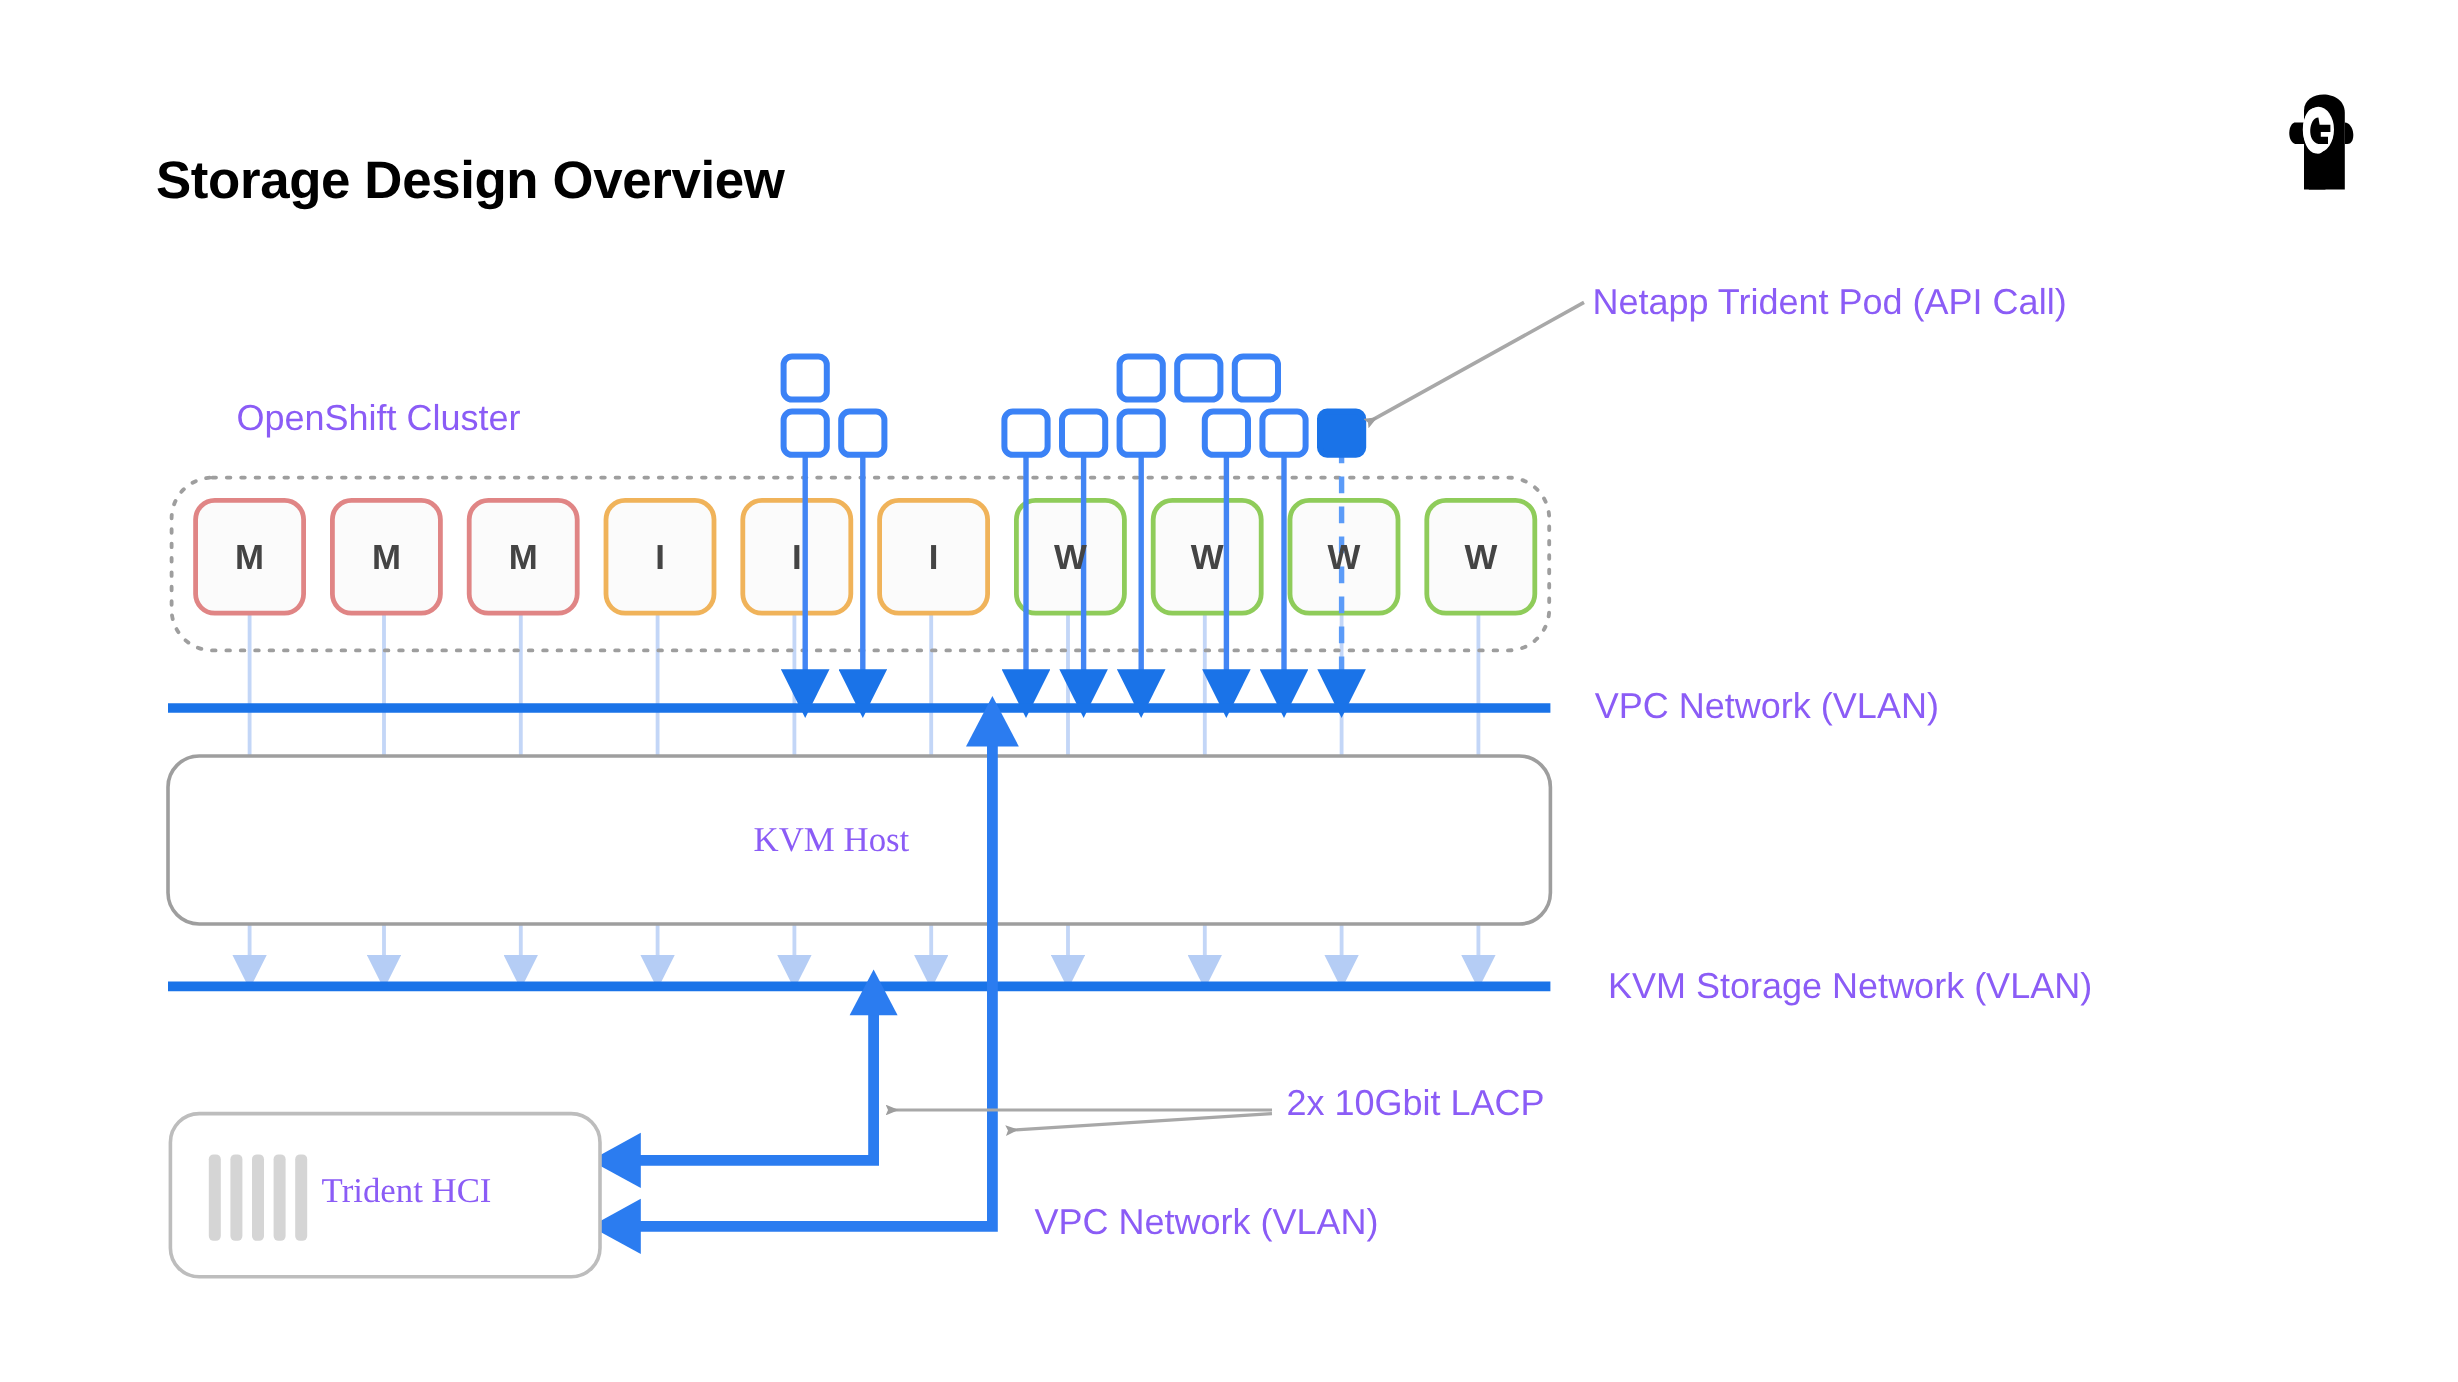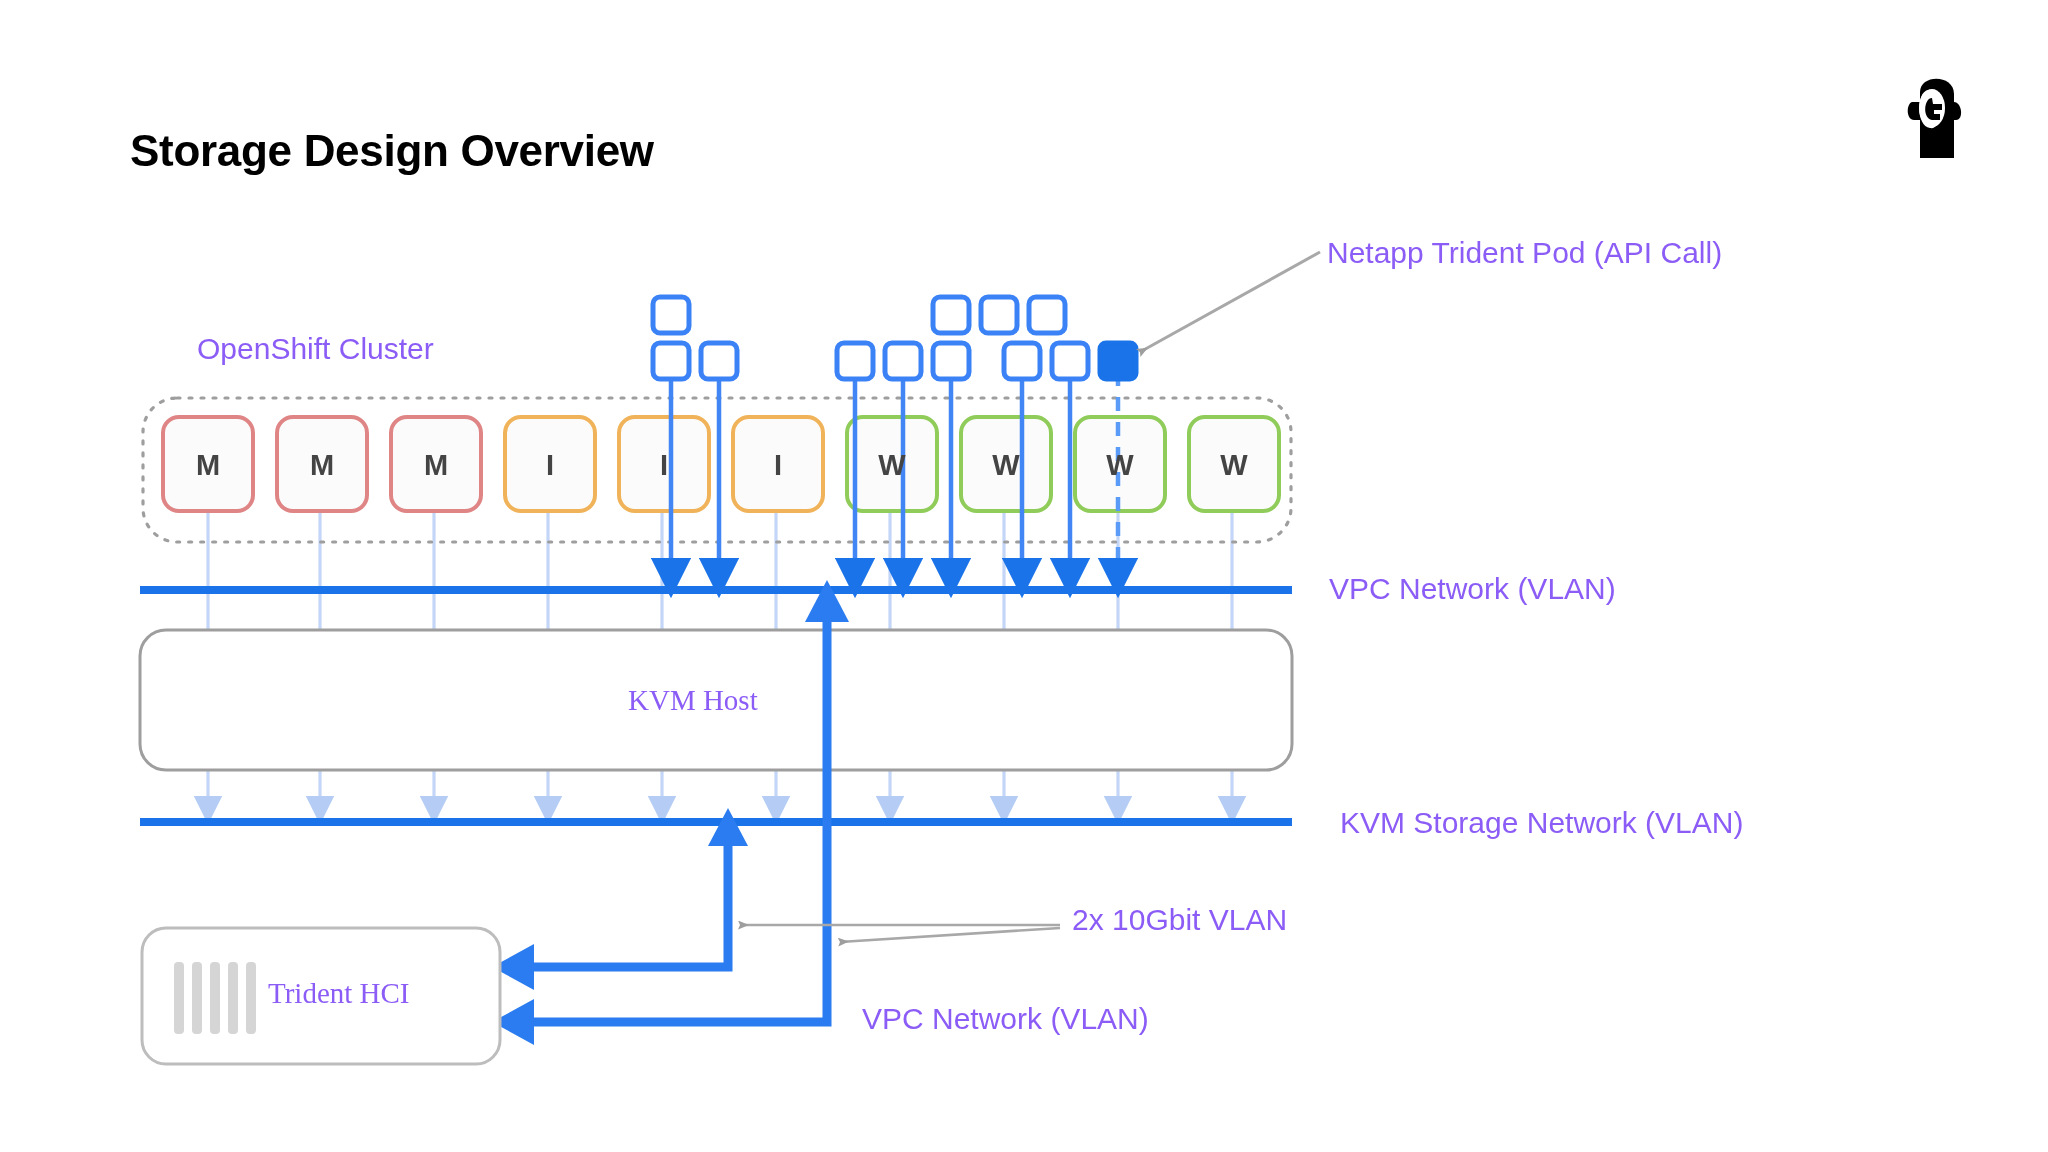--- a/index.html
+++ b/index.html
@@ -177,21 +177,21 @@
   </svg>
 
   <div class="lbl lbl-lg" style="left:165px;top:366px;transform:translateY(-100%);margin-left:32px;">OpenShift Cluster</div>
 
   <div class="lbl lbl-lg" style="left:1327px;top:236px;">Netapp Trident Pod (API Call)</div>
 
   <div class="lbl lbl-lg" style="left:1329px;top:572px;">VPC Network (VLAN)</div>
 
   <div class="lbl lbl-lg" style="left:1329px;top:806px;margin-left:11px;">KVM Storage Network (VLAN)</div>
 
-  <div class="lbl lbl-lg" style="left:1072px;top:903px;">2x 10Gbit VLAN</div>
+  <div class="lbl lbl-lg" style="left:1072px;top:903px;">2x 10Gbit LACP</div>
 
   <div class="lbl lbl-lg" style="left:862px;top:1002px;">VPC Network (VLAN)</div>
 
   <div class="lbl lbl-md" style="left:628px;top:684px;">KVM Host</div>
 
   <div class="lbl lbl-md" style="left:268px;top:977px;">Trident HCI</div>
 
   <div class="node-letter" style="left:163px;top:449px;width:90px;">M</div>
   <div class="node-letter" style="left:277px;top:449px;width:90px;">M</div>
   <div class="node-letter" style="left:391px;top:449px;width:90px;">M</div>

